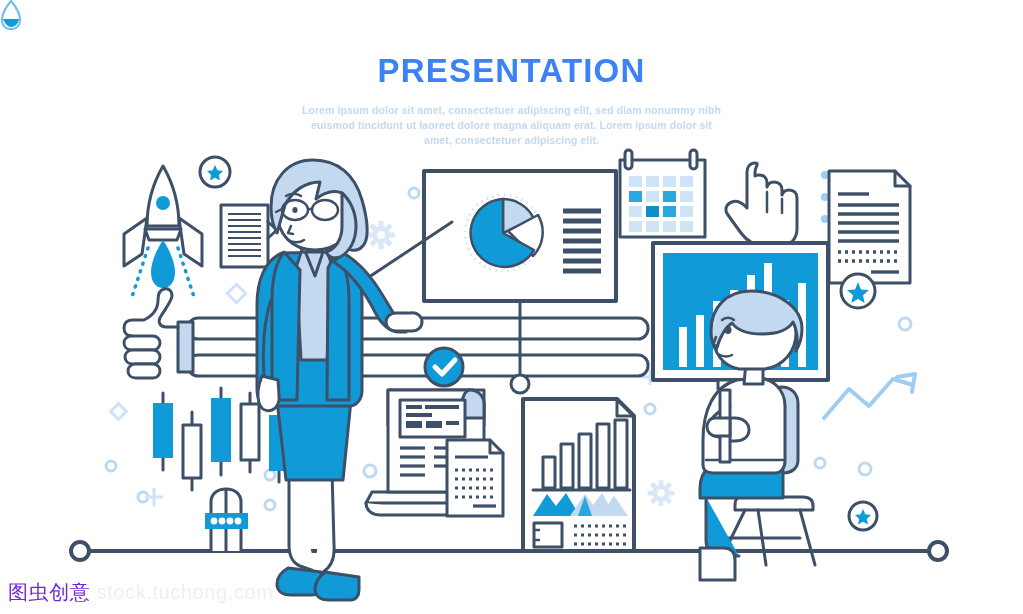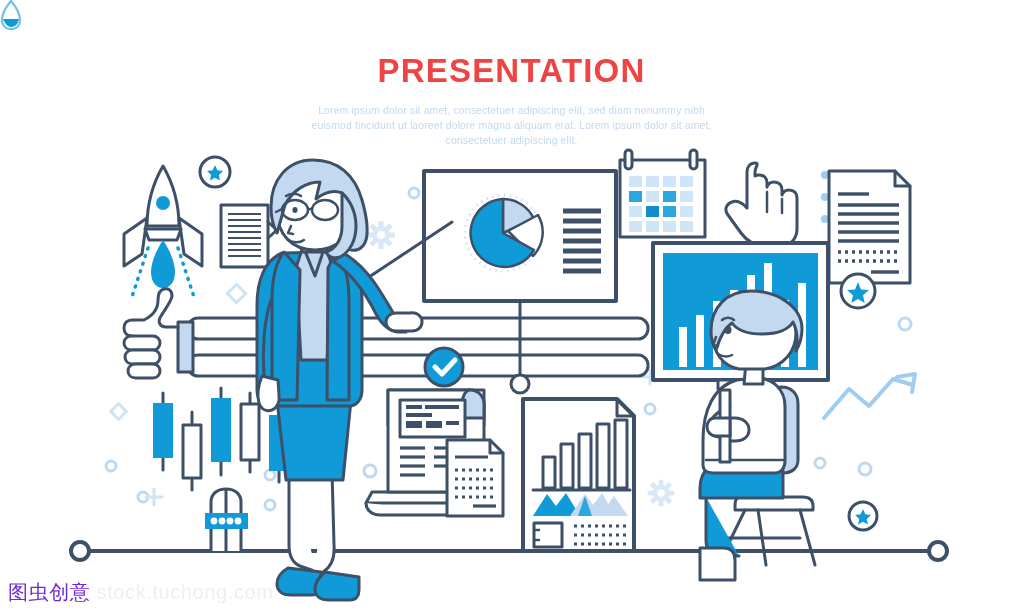--- a/index.html
+++ b/index.html
@@ -7,26 +7,26 @@
     width:1023px;height:614px;position:relative;overflow:hidden;
     font-family:"Liberation Sans","DejaVu Sans",sans-serif;
     background:#ffffff;
   }
   #stage{position:absolute;inset:0;width:1023px;height:614px;}
   #stage svg{position:absolute;top:0;left:0;}
 
   .title{
     position:absolute;left:0;right:0;top:52px;text-align:center;
     font-size:33px;font-weight:bold;letter-spacing:1.2px;
-    color:#ef4444;
+    color:#3b82f6;
   }
   .subtitle{
     position:absolute;left:50%;transform:translateX(-50%);top:103px;
     width:420px;text-align:center;
-    font-size:10.5px;line-height:15px;font-weight:normal;
+    font-size:10.5px;line-height:15px;font-weight:bold;
     color:#c3d9ef;letter-spacing:.1px;
   }
   .watermark{
     position:absolute;left:8px;bottom:8px;
     font-size:20px;color:#eceff3;letter-spacing:.6px;
     white-space:nowrap;pointer-events:none;
     font-family:"Liberation Sans","DejaVu Sans",sans-serif;
   }
   .wm-cn{color:#6d28d9;}
   .wm-drop{

